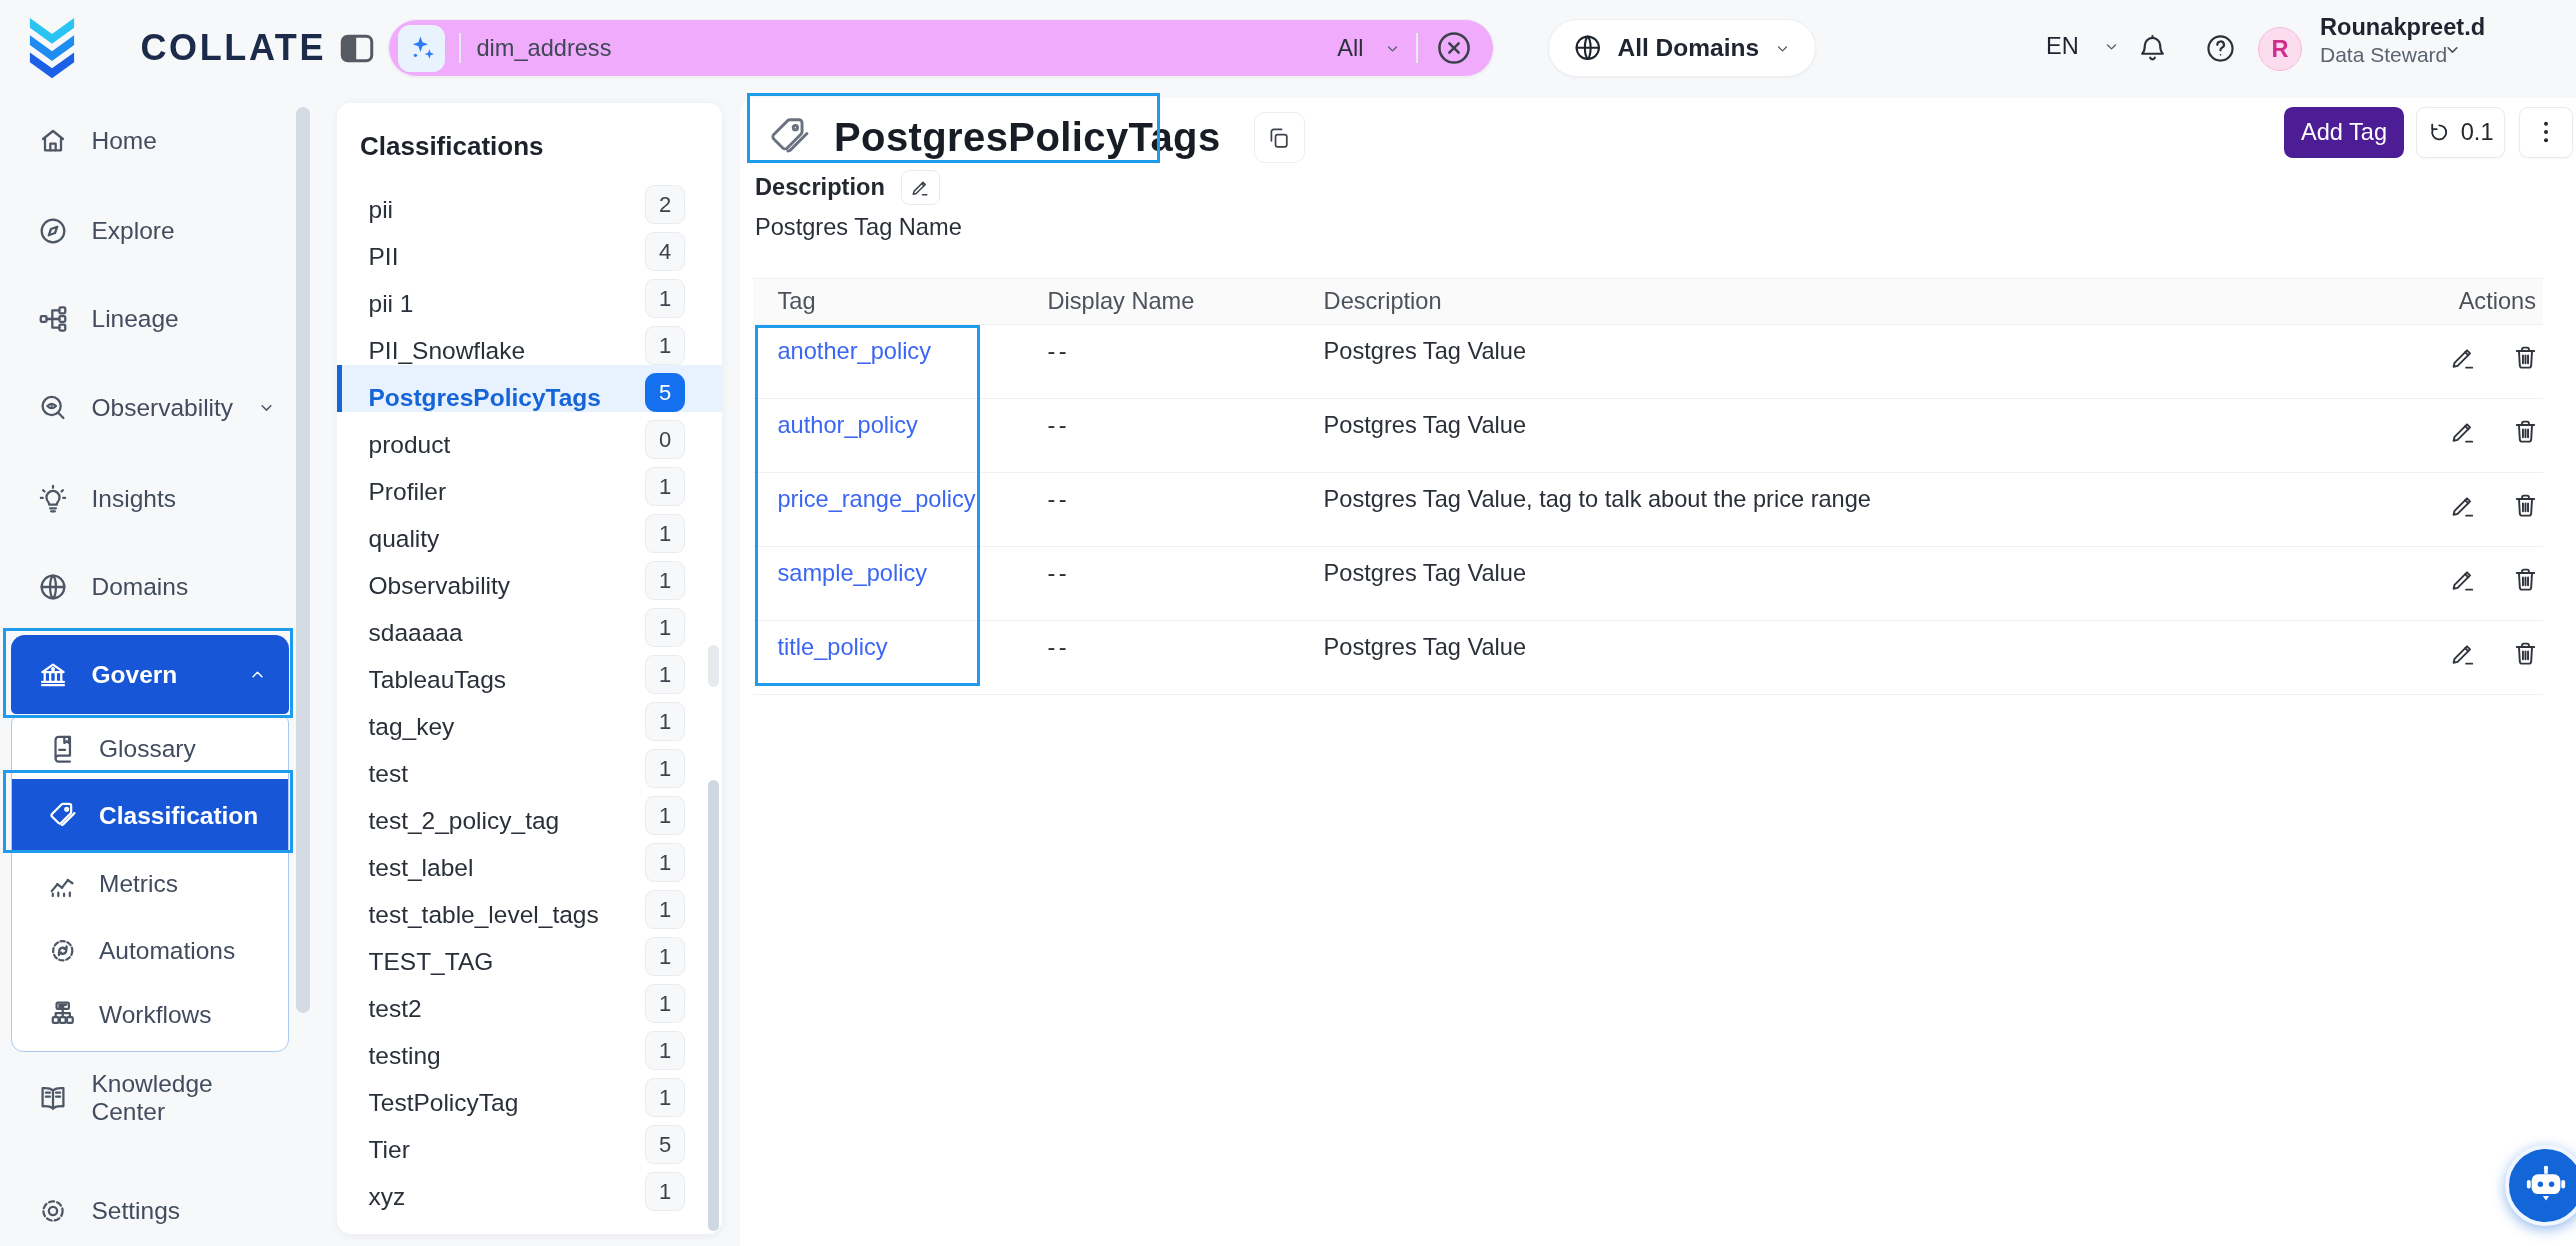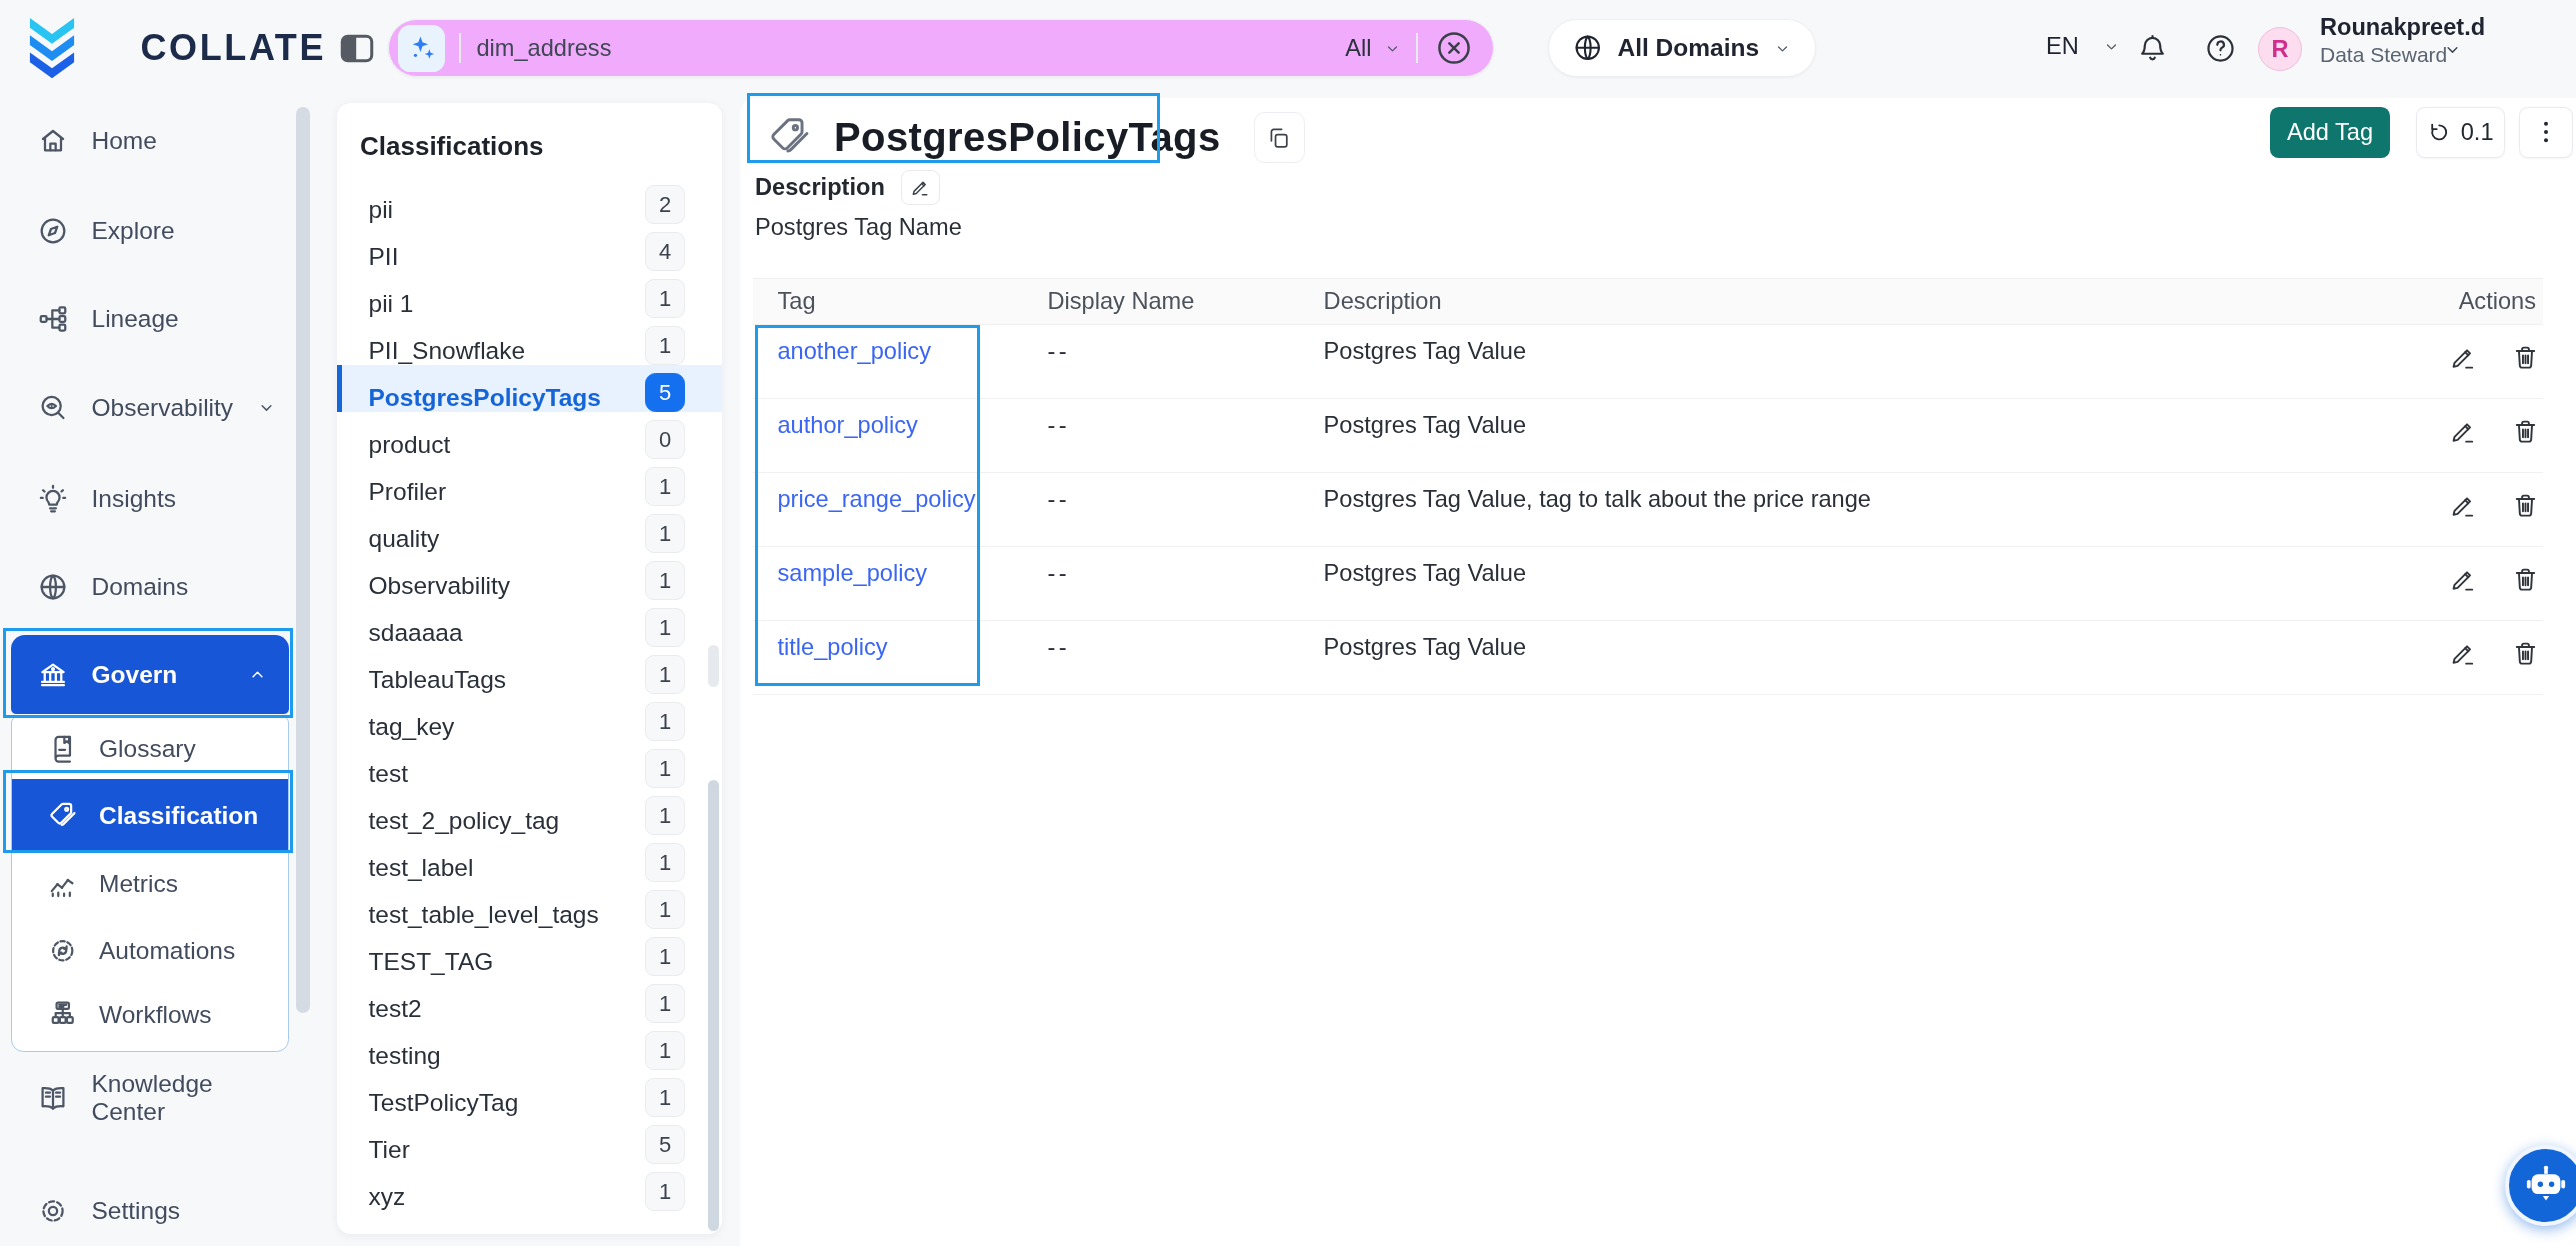--- a/index.html
+++ b/index.html
@@ -19,21 +19,21 @@
   .toggle svg { width:40px; height:39px; stroke-width:1.9; }
 
   .searchbar { position:absolute; left:388px; top:19px; width:1106px; height:58px; background:#f0abfc;
     border:1.3px solid #eef0f3; border-radius:29px; display:flex; align-items:center;
     box-shadow:0 0.9px 2.6px rgba(16,24,40,.05); padding:0 19px 0 8.8px; }
   .ai-chip { width:47px; height:47px; border-radius:12.3px; background:#e9f3fd; display:flex; align-items:center; justify-content:center; }
   .ai-chip svg { width:31.5px; height:31.5px; }
   .vdiv { width:1.8px; height:30px; background:#e8eaee; margin:0 15.8px 0 14px; }
   .search-input { flex:1; border:none; outline:none; background:transparent; font-family:"Liberation Sans",sans-serif;
     font-size:23.6px; color:#3f4754; }
-  .scope { display:flex; align-items:center; gap:12px; font-size:23.6px; color:#2b313c; }
+  .scope { display:flex; align-items:center; gap:20px; font-size:23.6px; color:#2b313c; }
   .scope svg, .lang svg, .domains-pill svg.chev { width:19px; height:19px; color:#565d68; }
   .clear svg { width:40px; height:40px; stroke-width:1.5; color:#3a4049; }
 
   .domains-pill { position:absolute; left:1548px; top:19px; height:58px; background:#fff; border:1.3px solid #eef0f3;
     border-radius:29px; display:flex; align-items:center; gap:14px; padding:0 23px;
     box-shadow:0 0.9px 2.6px rgba(16,24,40,.05); font-size:24.5px; font-weight:700; color:#1f2430; }
   .domains-pill svg.globe { width:31.5px; height:31.5px; stroke-width:1.6; }
 
   .lang { position:absolute; left:2046px; top:33px; display:flex; align-items:center; gap:23px; font-size:23.6px; color:#1f2430; }
   .hbtn { position:absolute; top:31.5px; color:#2a2f38; cursor:pointer; }
@@ -88,21 +88,21 @@
   .main-card { position:absolute; left:740px; top:98px; right:0; bottom:0; background:#fff; border-radius:15.8px 0 0 0; }
   .title-row { position:absolute; left:26px; top:14px; display:flex; align-items:center; gap:21px; }
   .title-row svg.tagic { width:47px; height:47px; color:#6b7280; stroke-width:1.5; }
   .page-title { font-size:40px; font-weight:700; color:#181c24; letter-spacing:0.4px; }
   .copy-btn { width:51px; height:51px; border-radius:10.5px; background:#fff; border:1.3px solid #eceef1;
     display:flex; align-items:center; justify-content:center; color:#3c424c; cursor:pointer; margin-left:12.3px; }
   .copy-btn svg { width:26px; height:26px; stroke-width:1.6; }
 
   .btn { height:51px; border-radius:8.8px; display:flex; align-items:center; justify-content:center;
     font-size:23.6px; cursor:pointer; }
-  .btn-addtag { position:absolute; right:186px; top:8.8px; width:120px; background:#0f766e; color:#fff; font-weight:500; }
+  .btn-addtag { position:absolute; right:172px; top:8.8px; width:120px; background:#4c1d95; color:#fff; font-weight:500; }
   .btn-version { position:absolute; right:71px; top:8.8px; width:89px; background:#fff; border:1.3px solid #e8eaee;
     color:#24292f; gap:8.8px; box-shadow:0 0.9px 1.8px rgba(16,24,40,.04); }
   .btn-version svg { width:24.5px; height:24.5px; stroke-width:1.8; }
   .btn-kebab { position:absolute; right:2.6px; top:8.8px; width:54px; background:#fff; border:1.3px solid #e8eaee;
     color:#24292f; box-shadow:0 0.9px 1.8px rgba(16,24,40,.04); }
   .btn-kebab svg { width:30px; height:30px; }
 
   .desc-row { position:absolute; left:15px; top:72px; display:flex; align-items:center; gap:15.8px; }
   .desc-label { font-size:23.6px; font-weight:600; color:#23282f; }
   .edit-chip { width:39px; height:35px; border-radius:7.9px; border:1.3px solid #e8eaee; background:#fff;

